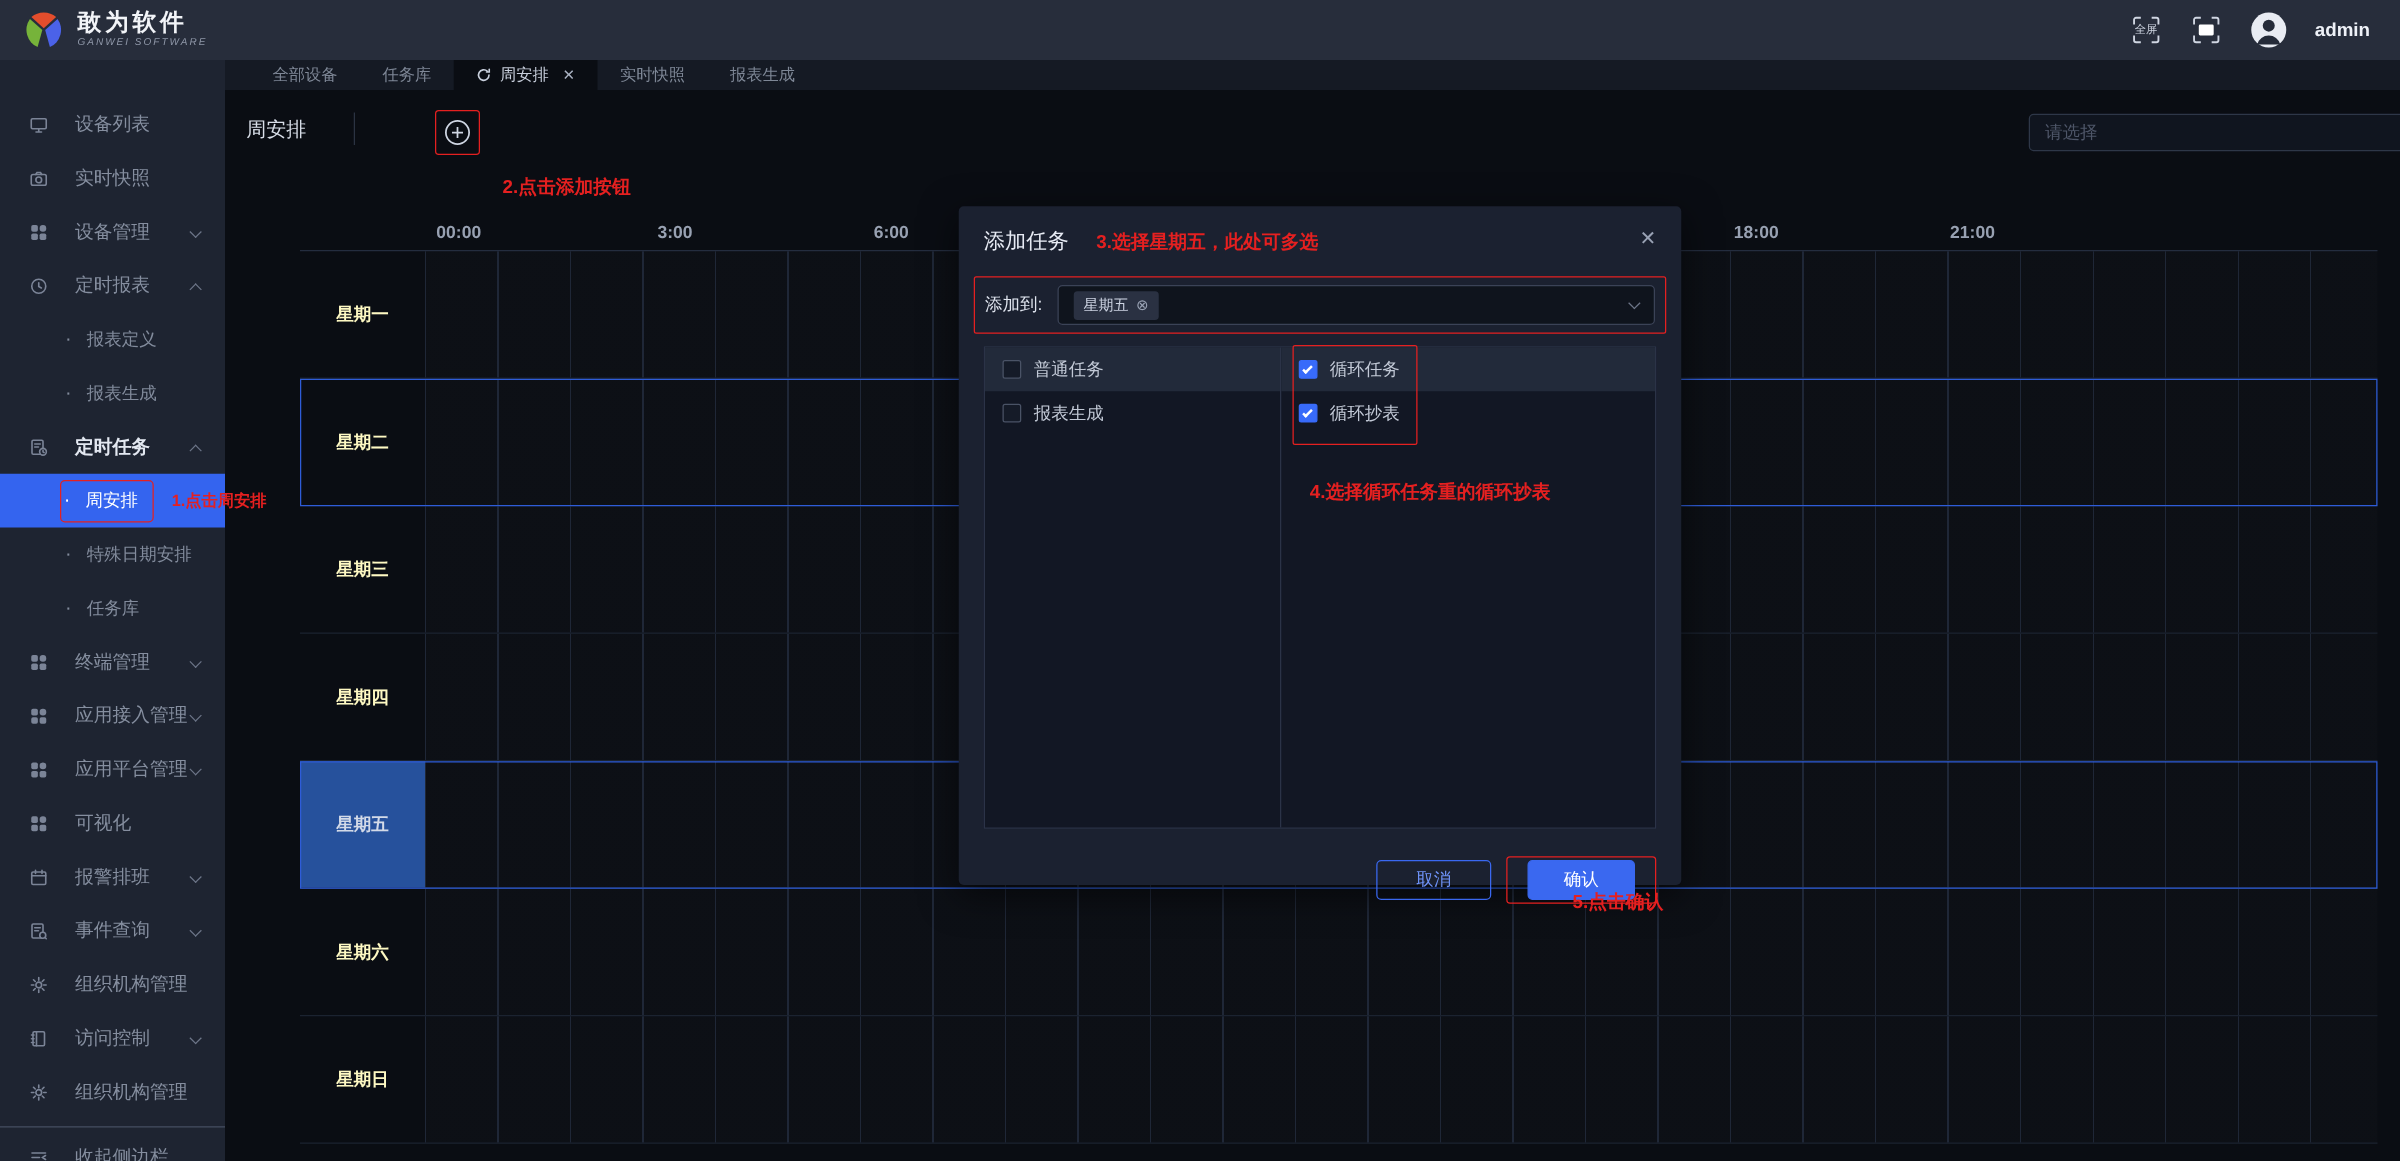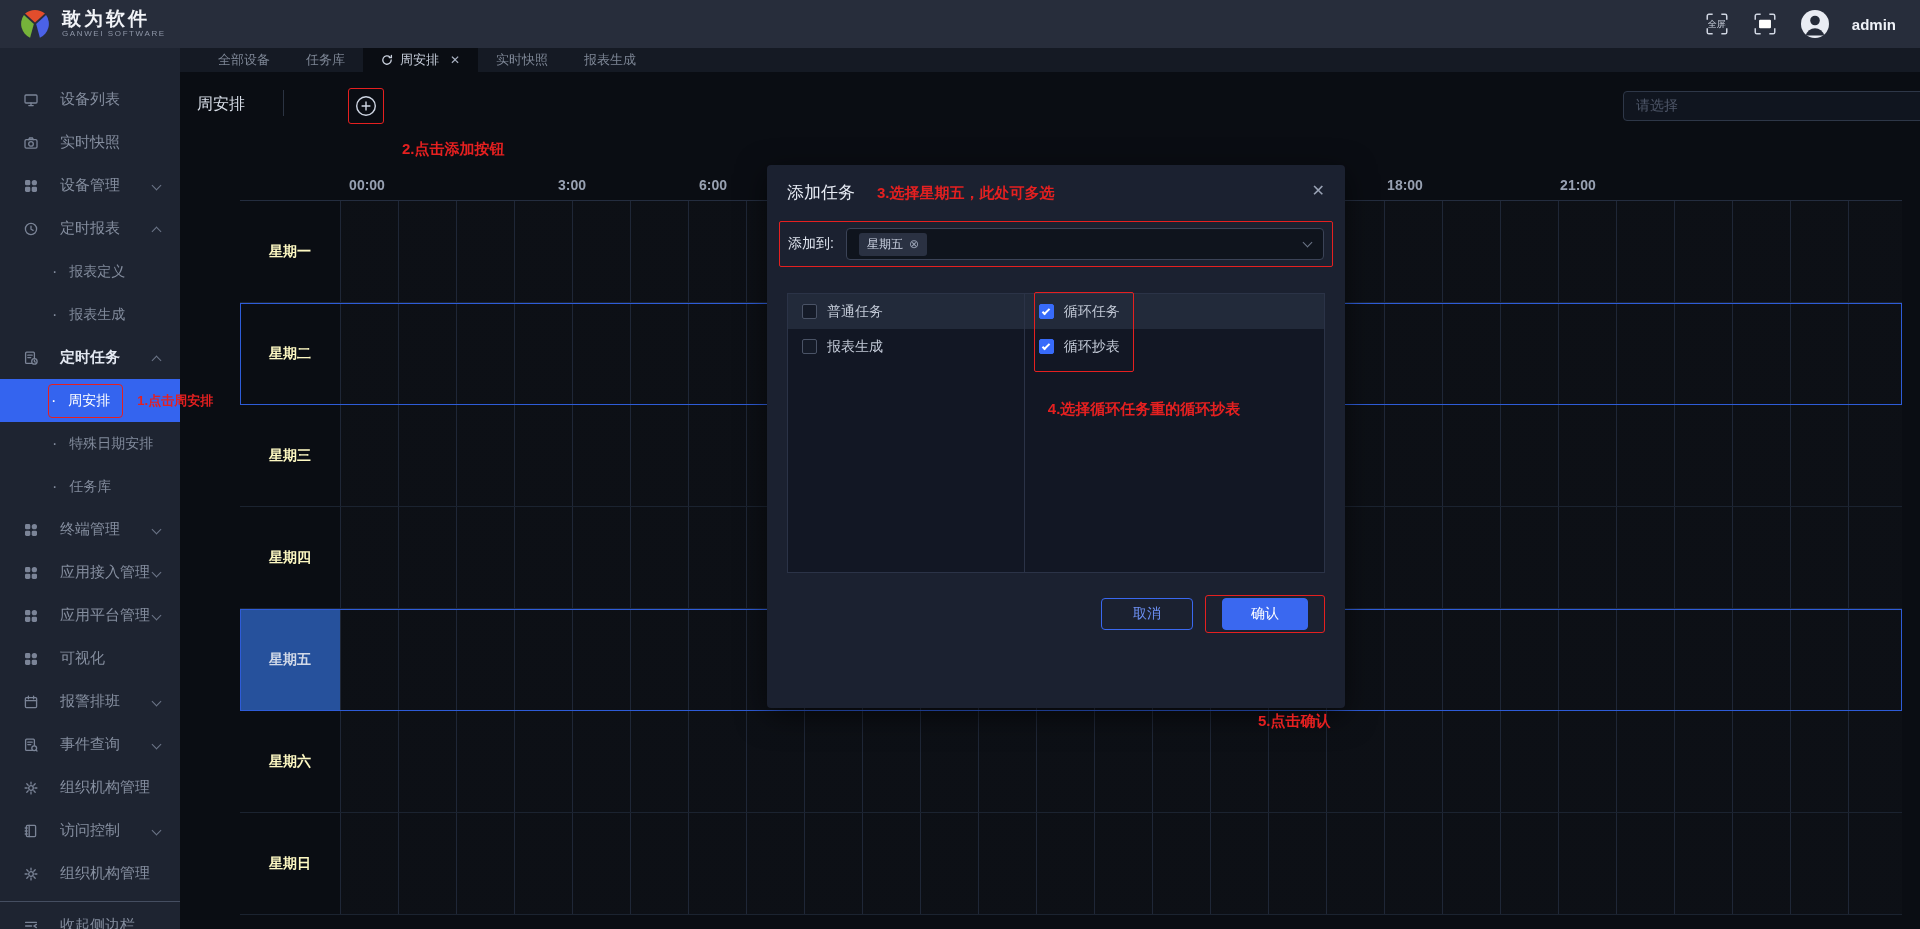--- a/index.html
+++ b/index.html
@@ -4,21 +4,21 @@
 <style>
   * { margin:0; padding:0; box-sizing:border-box; }
   html,body { width:1920px; height:929px; overflow:hidden; background:#0a0d13;
     font-family:"Liberation Sans","DejaVu Sans",sans-serif; position:relative; }
 
   
   .topbar { position:absolute; left:0; top:0; width:1920px; height:48px; background:#272d3b;
     display:flex; align-items:center; justify-content:space-between; padding:0 24px 0 18px; z-index:50; }
   .brandwrap { display:flex; align-items:center; gap:10px; }
   .brandtxt .cn { color:#f2f4f8; font-size:19px; font-weight:bold; letter-spacing:3px; line-height:20px; }
-  .brandtxt .en { color:#8f97a8; font-size:8px; letter-spacing:1.6px; line-height:10px; }
+  .brandtxt .en { color:#8f97a8; font-size:8px; letter-spacing:1.6px; line-height:10px;font-style:italic; }
   .topright { display:flex; align-items:center; gap:22px; }
   .cornerbtn { position:relative; width:26px; height:26px; cursor:pointer; }
   .cornerbtn .fslabel { position:absolute; left:50%; top:50%; transform:translate(-50%,-50%);
     color:#cfd5e1; font-size:9px; white-space:nowrap; }
   .avatar { width:30px; height:30px; }
   .admin { color:#eef1f7; font-size:15px; font-weight:bold; }
 
   
   .sidebar { position:absolute; left:0; top:48px; width:180px; height:881px; background:#1e2431;
     padding-top:30px; z-index:40; overflow:visible; }
@@ -79,21 +79,21 @@
   .m-select-row { border:1px solid #e52020; border-radius:2px; margin:6px -8px 0 -8px; padding:6px 8px;
     display:flex; align-items:center; gap:12px; }
   .m-addto { color:#dfe4ee; font-size:14px; flex:0 0 auto; }
   .m-select { flex:1; height:32px; background:#0f141d; border:1px solid #3b4357; border-radius:4px;
     display:flex; align-items:center; justify-content:space-between; padding:0 12px; cursor:pointer; }
   .m-tag { background:#2a3142; border-radius:3px; padding:3px 8px; font-size:12px; color:#ccd3e2;
     display:inline-flex; align-items:center; gap:6px; }
   .m-tag .tagx { color:#9aa3b5; font-size:12px; }
   .m-select .chev2 { width:7px; height:7px; border-right:1.5px solid #6d7689; border-bottom:1.5px solid #6d7689;
     transform:rotate(45deg); margin-top:-3px; }
-  .m-lists { position:relative; margin-top:26px; height:280px; border:1px solid #2b3347; background:#121724;
+  .m-lists { position:relative; margin-top:10px; height:386px; border:1px solid #2b3347; background:#121724;
     display:flex; }
   .m-col { flex:0 0 44%; display:flex; flex-direction:column; }
   .m-col.right { flex:1; border-left:1px solid #2b3347; }
   .m-lrow { height:35px; display:flex; align-items:center; gap:10px; padding-left:14px;
     color:#c2c9d6; font-size:14px; cursor:pointer; }
   .m-lrow.hdr { background:#222a3a; }
   .cbox { width:15px; height:15px; border:1px solid #4a5366; border-radius:2px; background:#151b28;
     display:inline-flex; align-items:center; justify-content:center; flex:0 0 15px; }
   .cbox.checked { background:#386bfa; border-color:#386bfa; }
   .cbox .mark { width:4px; height:8px; border-right:2px solid #fff; border-bottom:2px solid #fff;
@@ -401,21 +401,21 @@
       <div class="tt-select">
         <span>请选择</span>
 
       </div>
     </div>
   </div>
 
   <div class="schedule">
     <div class="time-header">
         <span class="time-label" style="left: 127px;">00:00</span>
-        <span class="time-label" style="left: 300px; margin-left: 32px;">3:00</span>
+        <span class="time-label" style="left: 300px;">3:00</span>
         <span class="time-label" style="left: 473px;">6:00</span>
         <span class="time-label" style="left: 646px;">9:00</span>
         <span class="time-label" style="left: 819px;">12:00</span>
         <span class="time-label" style="left: 992px;">15:00</span>
         <span class="time-label" style="left: 1165px;">18:00</span>
         <span class="time-label" style="left: 1338px;">21:00</span>
       </div>
     <div class="rows">
         <div class="day-row">
           <div class="day-cell">星期一</div>

